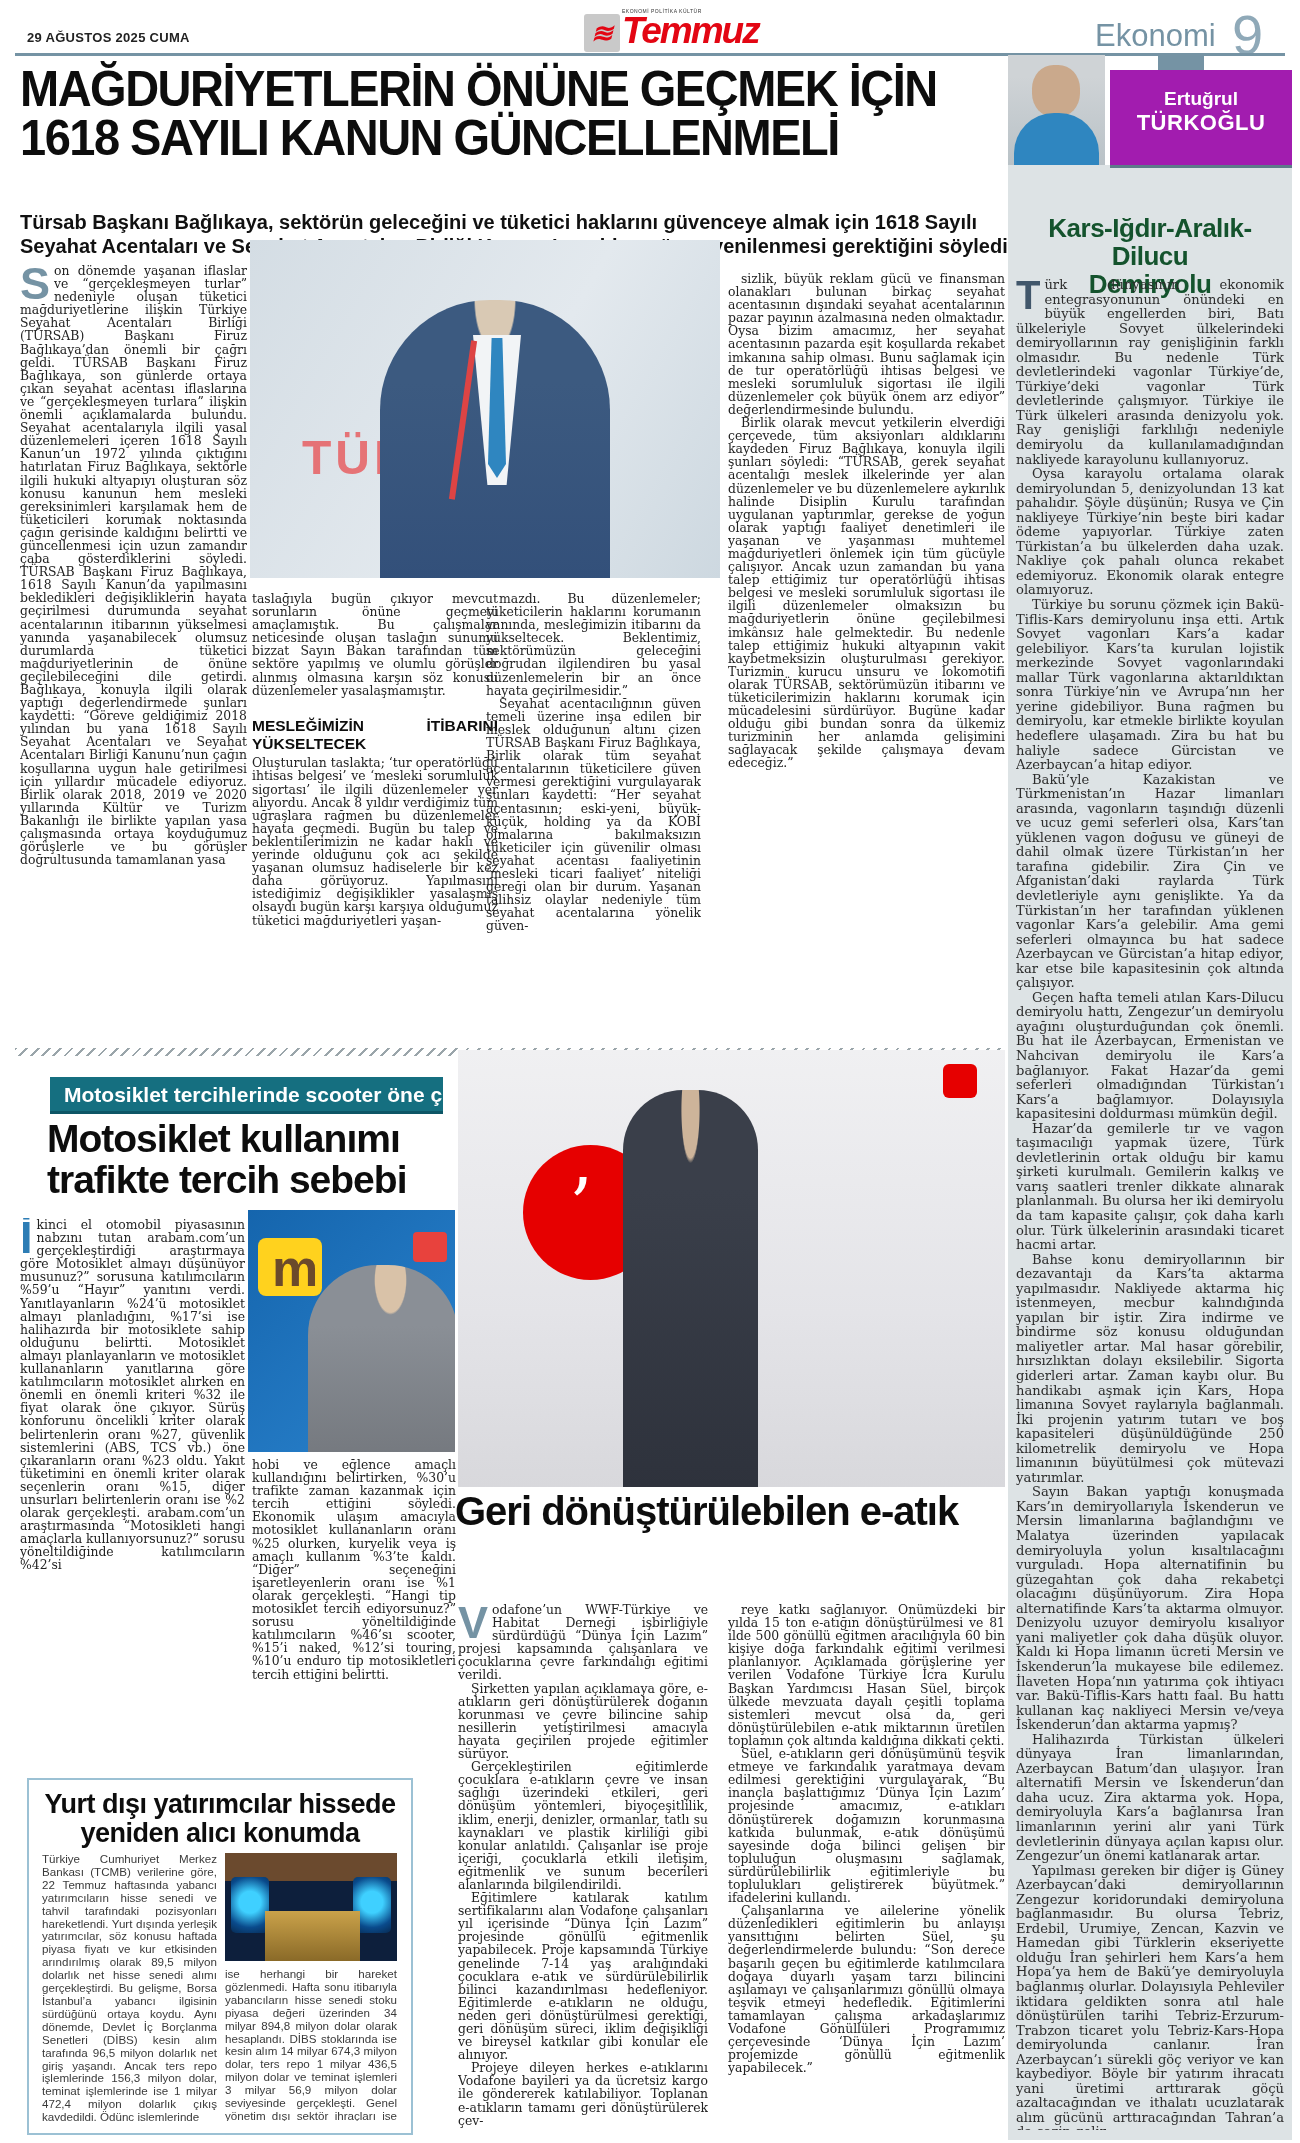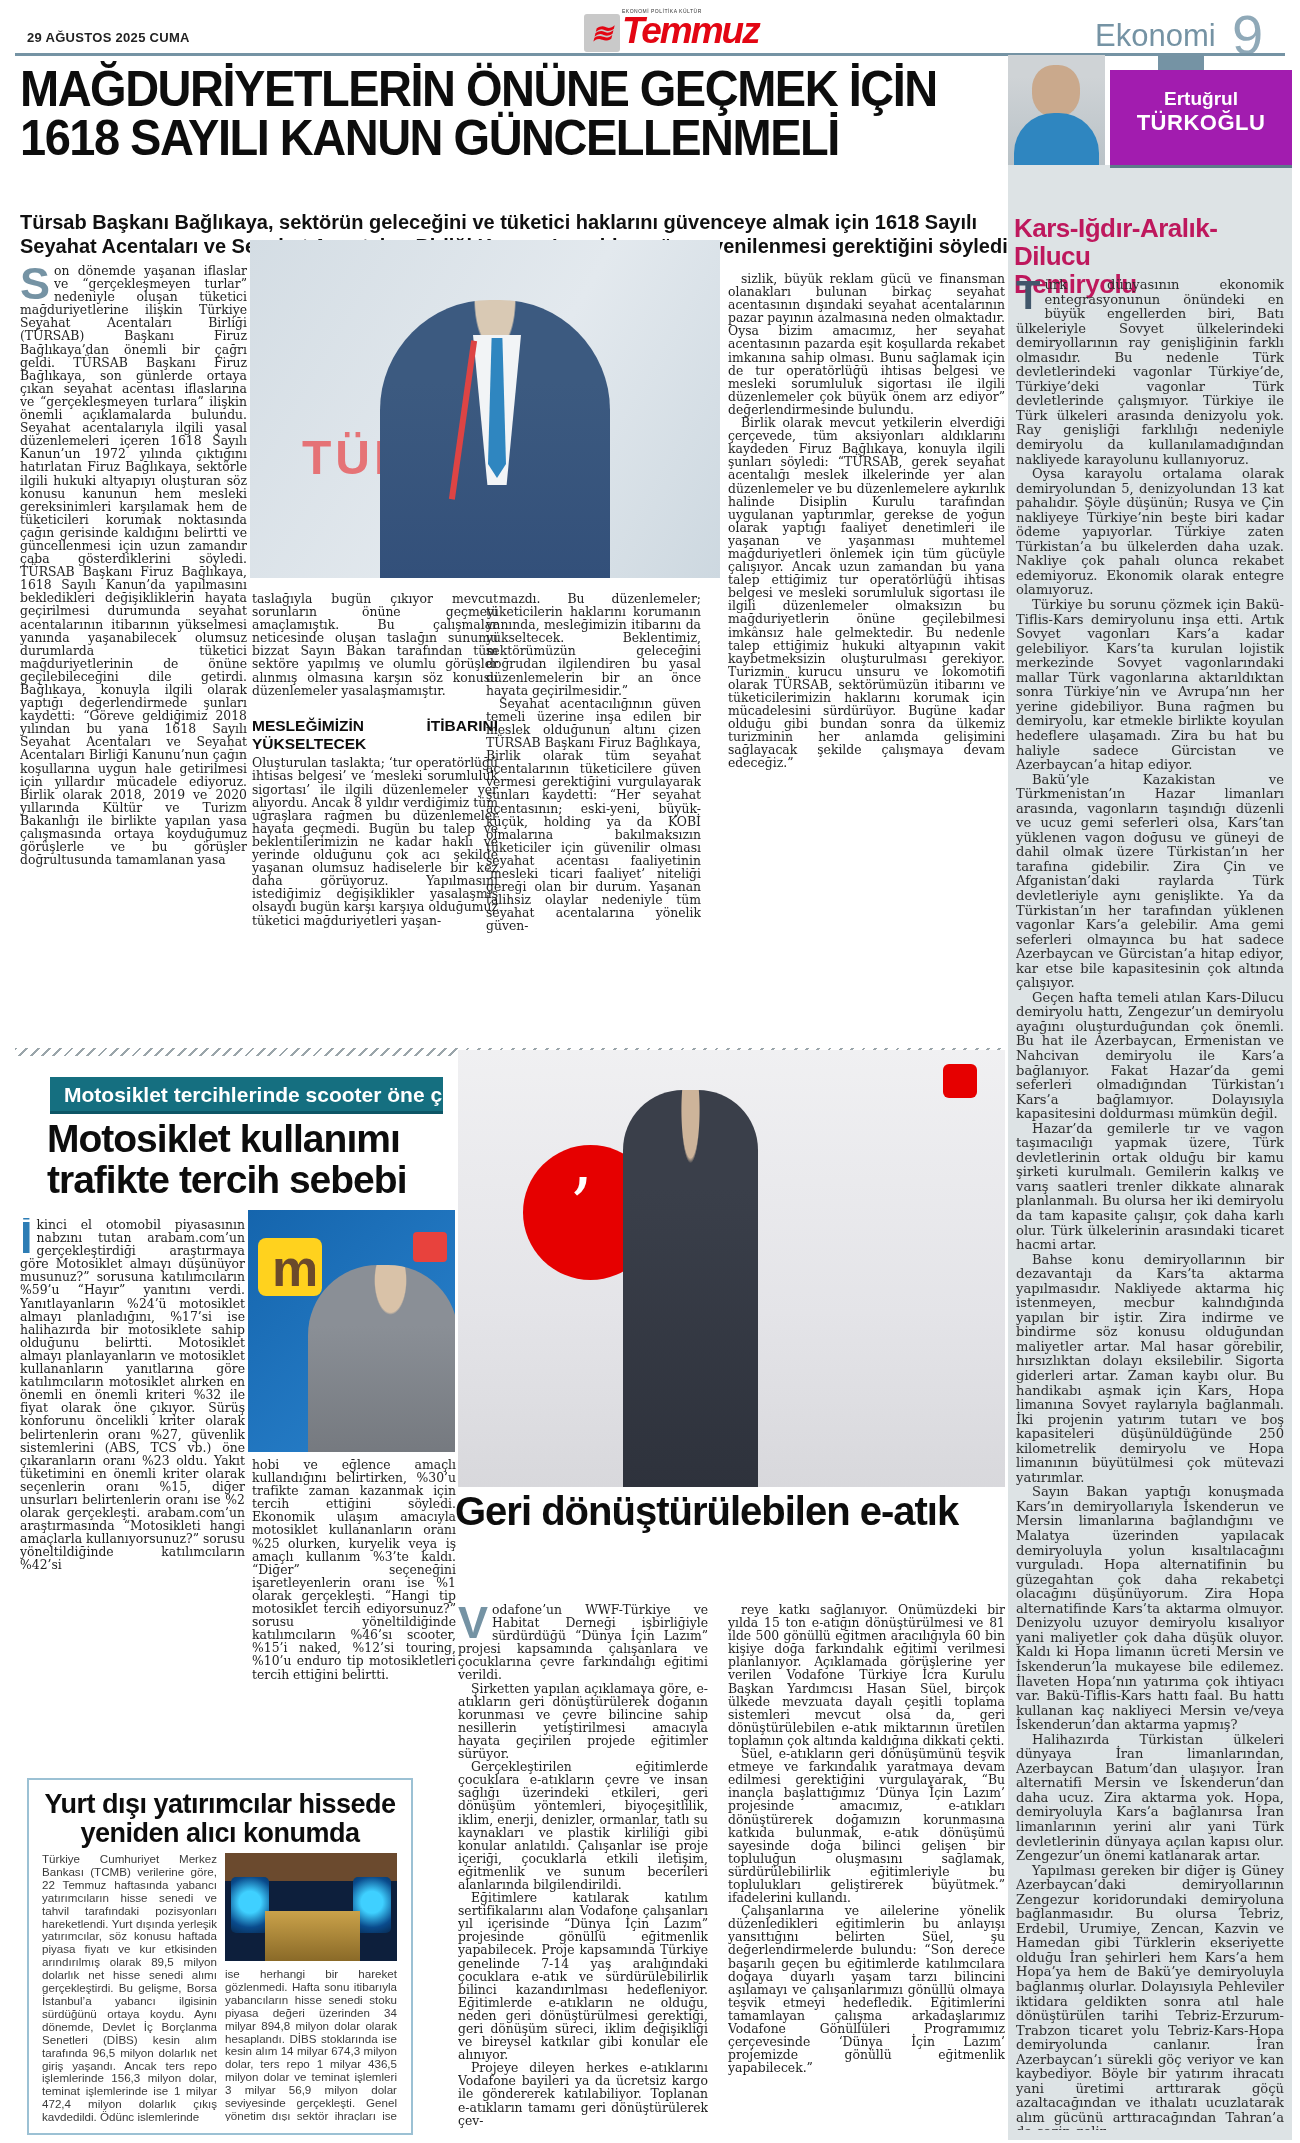--- a/index.html
+++ b/index.html
@@ -112,22 +112,22 @@
           text-align:justify;color:#3a3a3a;overflow:hidden;}
   .yurt-col1{left:42px;top:1853px;width:175px;height:268px;}
   .yurt-col2{left:225px;top:1968px;width:172px;height:153px;}
 
   
   .sidebar-bg{left:1008px;top:165px;width:284px;height:1975px;background:#dde3e5;}
   .name-plate{left:1110px;top:70px;width:182px;height:95px;background:#a21caf;
       box-shadow:0 3px 0 #5d7b8a;}
   .name-plate .n1{display:block;text-align:center;color:#fff;font-weight:700;font-size:19px;margin-top:18px;}
   .name-plate .n2{display:block;text-align:center;color:#fff;font-weight:800;font-size:22px;letter-spacing:.5px;}
-  .side-title{left:1014px;top:214px;width:272px;text-align:left;font-size:26px;font-weight:800;
-      line-height:1.08;letter-spacing:-.5px;color:#be185d;}
+  .side-title{left:1014px;top:214px;width:272px;text-align:center;font-size:26px;font-weight:800;
+      line-height:1.08;letter-spacing:-.5px;color:#14532d;}
   .side-col{left:1016px;top:278px;width:268px;height:1852px;font-size:13.1px;line-height:14.55px;
       text-align:justify;color:#2c2c2c;overflow:hidden;}
   .side-col p{margin:0;text-indent:16px;}
   .side-col p.flush{text-indent:0;}
   .side-col .dropcap{font-size:40px;line-height:30px;color:#41576b;}
 </style>
 </head>
 <body>
 
 <div class="page">

